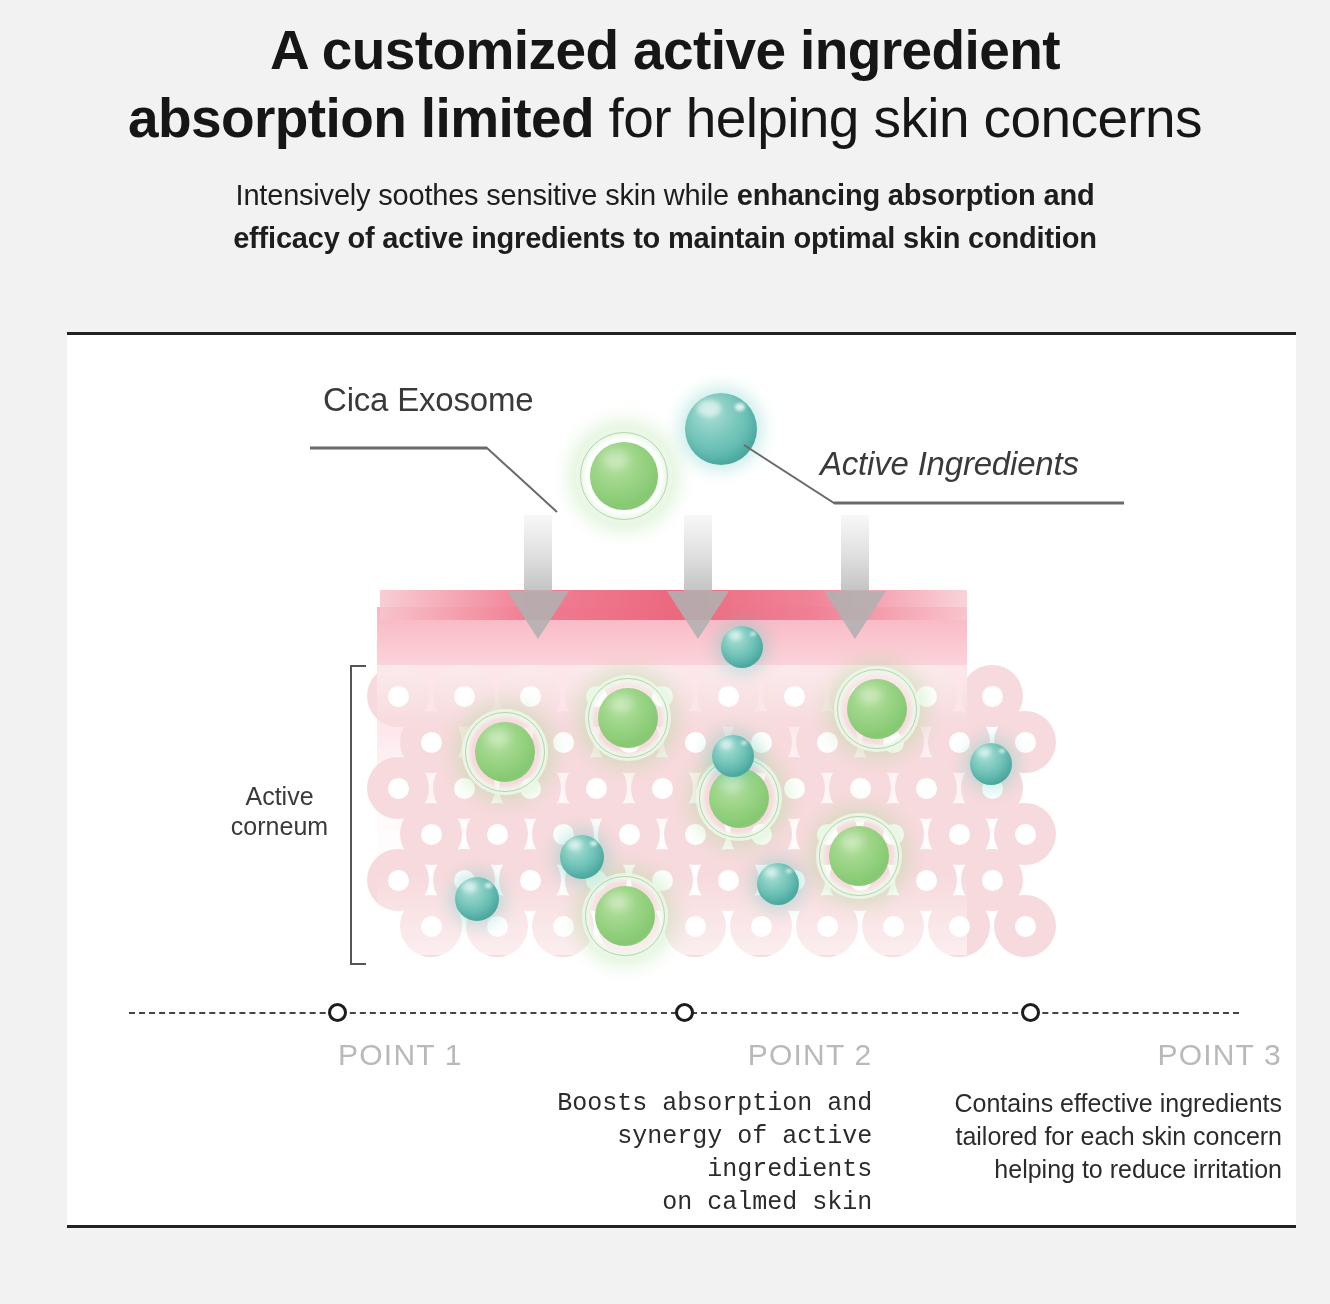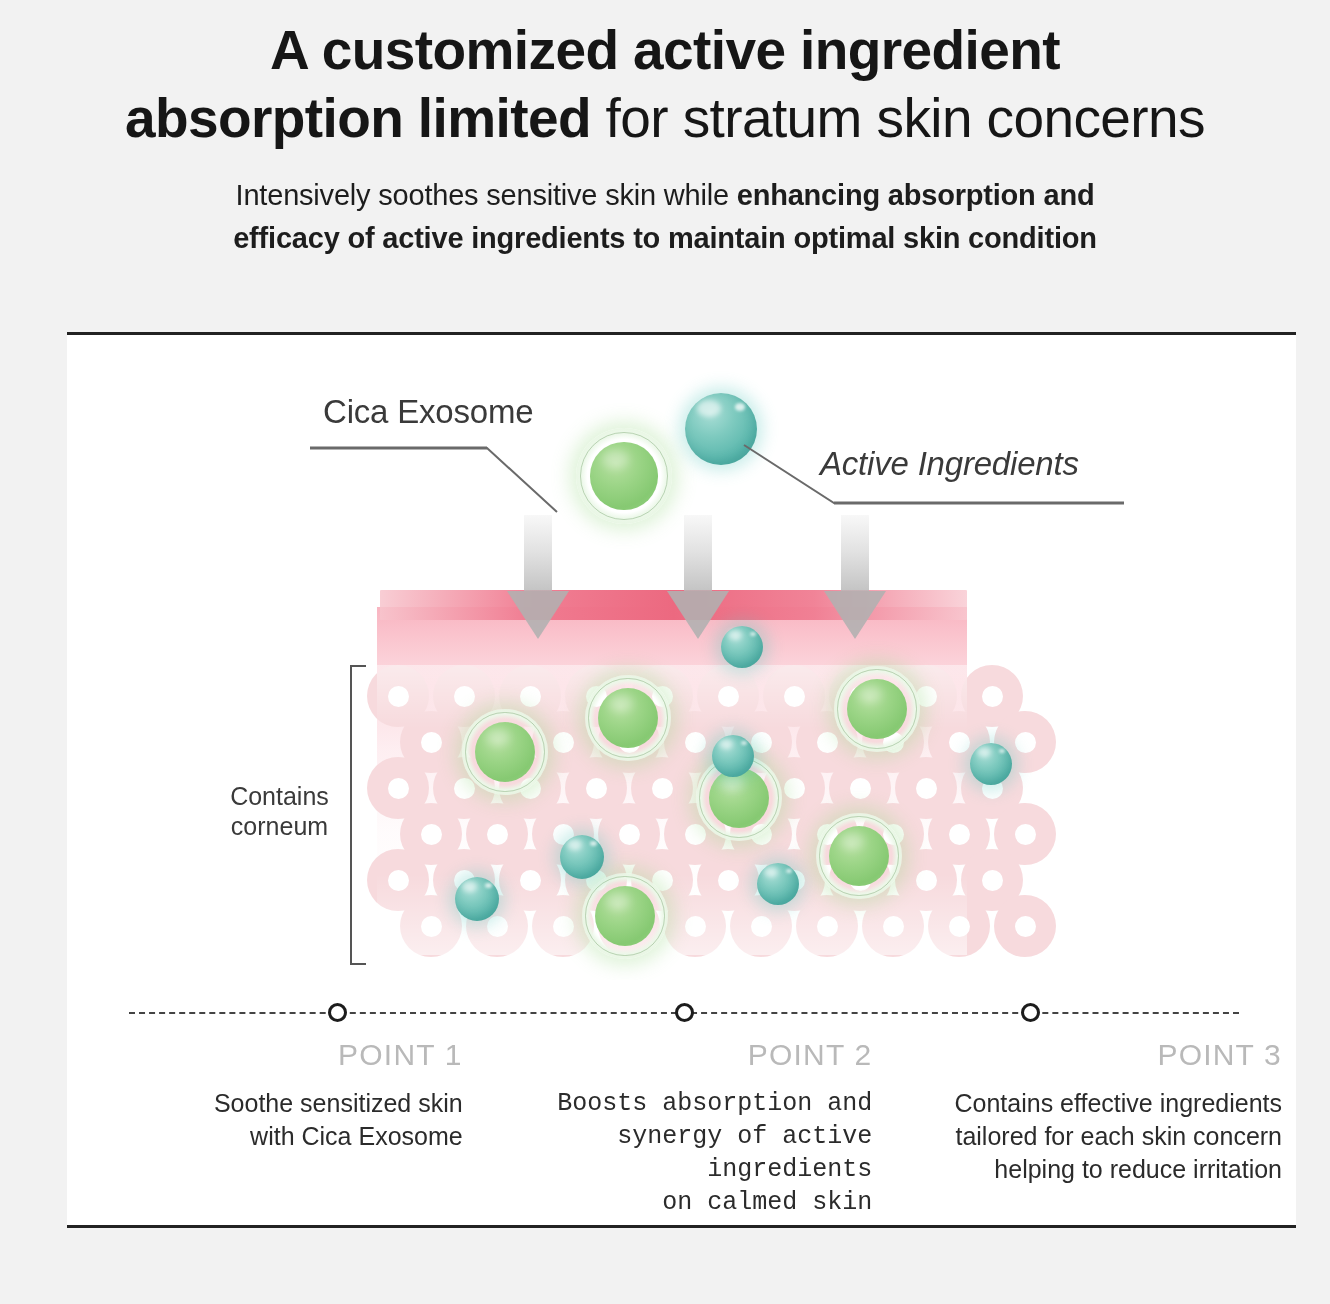--- a/index.html
+++ b/index.html
@@ -332,21 +332,21 @@
   }
 </style>
 </head>
 <body>
 
 <div class="page">
 
   <div class="header">
     <div class="title">
       <span class="b">A customized active ingredient</span><br>
-      <span class="b">absorption limited</span><span class="n"> for stratum skin concerns</span>
+      <span class="b">absorption limited</span><span class="n"> for helping skin concerns</span>
     </div>
     <div class="subtitle">
       <span class="n">Intensively soothes sensitive skin while </span><span class="b">enhancing absorption and</span><br>
       <span class="b">efficacy of active ingredients to maintain optimal skin condition</span>
     </div>
   </div>
 
   <div class="card">
 
     <div class="stage">
@@ -477,52 +477,50 @@
         <div class="exo-ring"></div>
         <div class="exo-core"></div>
       </div>
 
       <div class="act" style="left:645px; top:400px; width:42px; height:42px;"></div>
       <div class="act" style="left:903px; top:408px; width:42px; height:42px;"></div>
       <div class="act" style="left:493px; top:500px; width:44px; height:44px;"></div>
       <div class="act" style="left:690px; top:528px; width:42px; height:42px;"></div>
       <div class="act" style="left:388px; top:542px; width:44px; height:44px;"></div>
 
-      <div class="callout-text" style="left:256px; top:58px;">Cica Exosome</div>
+      <div class="callout-text" style="left:256px; top:46px;">Cica Exosome</div>
       <svg style="position:absolute; left:240px; top:85px;" width="340" height="110" viewBox="0 0 340 110">
         <path d="M3 28 L180 28 L250 92" fill="none" stroke="#6a6a6a" stroke-width="2"></path>
         <line x1="3" y1="28" x2="180" y2="28" stroke="#6a6a6a" stroke-width="3"></line>
       </svg>
 
       <div class="callout-text" style="left:753px; top:110px;font-style:italic;">Active Ingredients</div>
       <svg style="position:absolute; left:655px; top:92px;" width="420" height="110" viewBox="0 0 420 110">
         <path d="M22 18 L112 76 L402 76" fill="none" stroke="#6a6a6a" stroke-width="2"></path>
         <line x1="112" y1="76" x2="402" y2="76" stroke="#6a6a6a" stroke-width="3"></line>
       </svg>
 
       <div class="bracket"></div>
       <div class="bracket-label">
-        <span>Contains</span><br>
+        <span>Active</span><br>
         <span>corneum</span>
       </div>
 
     </div>
 
     <div class="timeline">
       <div class="dash"></div>
       <div class="marker" style="left:18.8%;"></div>
       <div class="marker" style="left:50%;"></div>
       <div class="marker" style="left:81.2%;"></div>
     </div>
 
     <div class="points">
       <div class="point">
         <div class="point-title">POINT 1</div>
-        <div class="point-desc" style="white-space:pre-line;">Soothe sensitized skin
-with Cica Exosome</div>
       </div>
       <div class="point">
         <div class="point-title">POINT 2</div>
         <div class="point-desc" style="white-space:pre-line;font-family:Liberation Mono, monospace;">Boosts absorption and
 synergy of active ingredients
 on calmed skin</div>
       </div>
       <div class="point">
         <div class="point-title">POINT 3</div>
         <div class="point-desc" style="white-space:pre-line;">Contains effective ingredients

